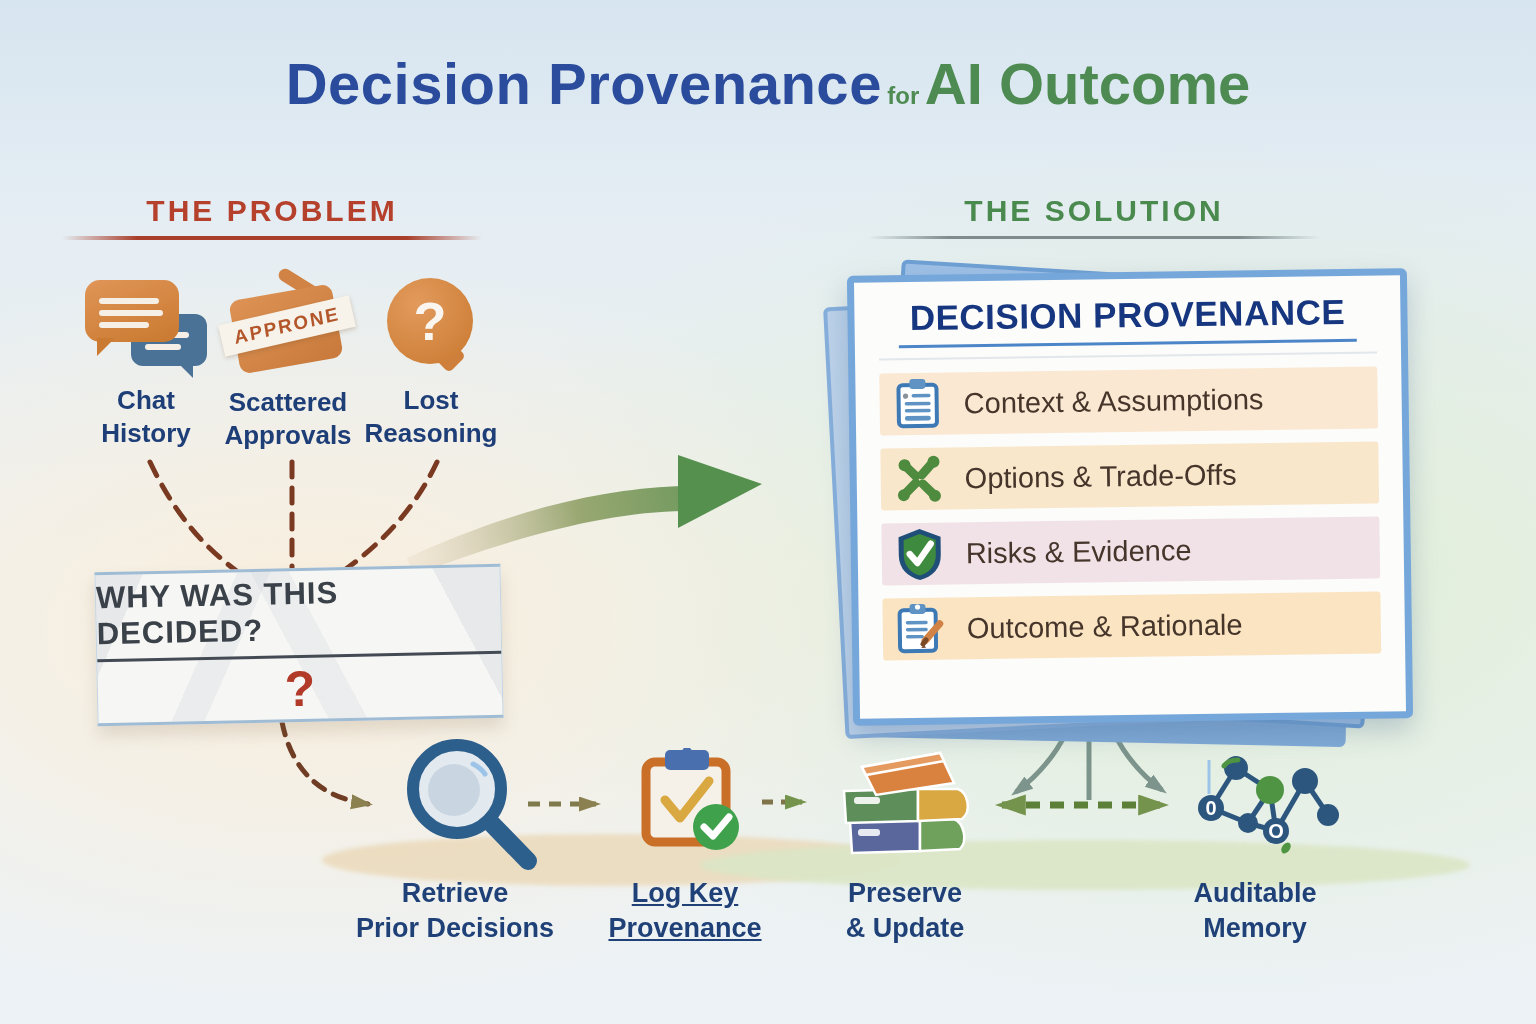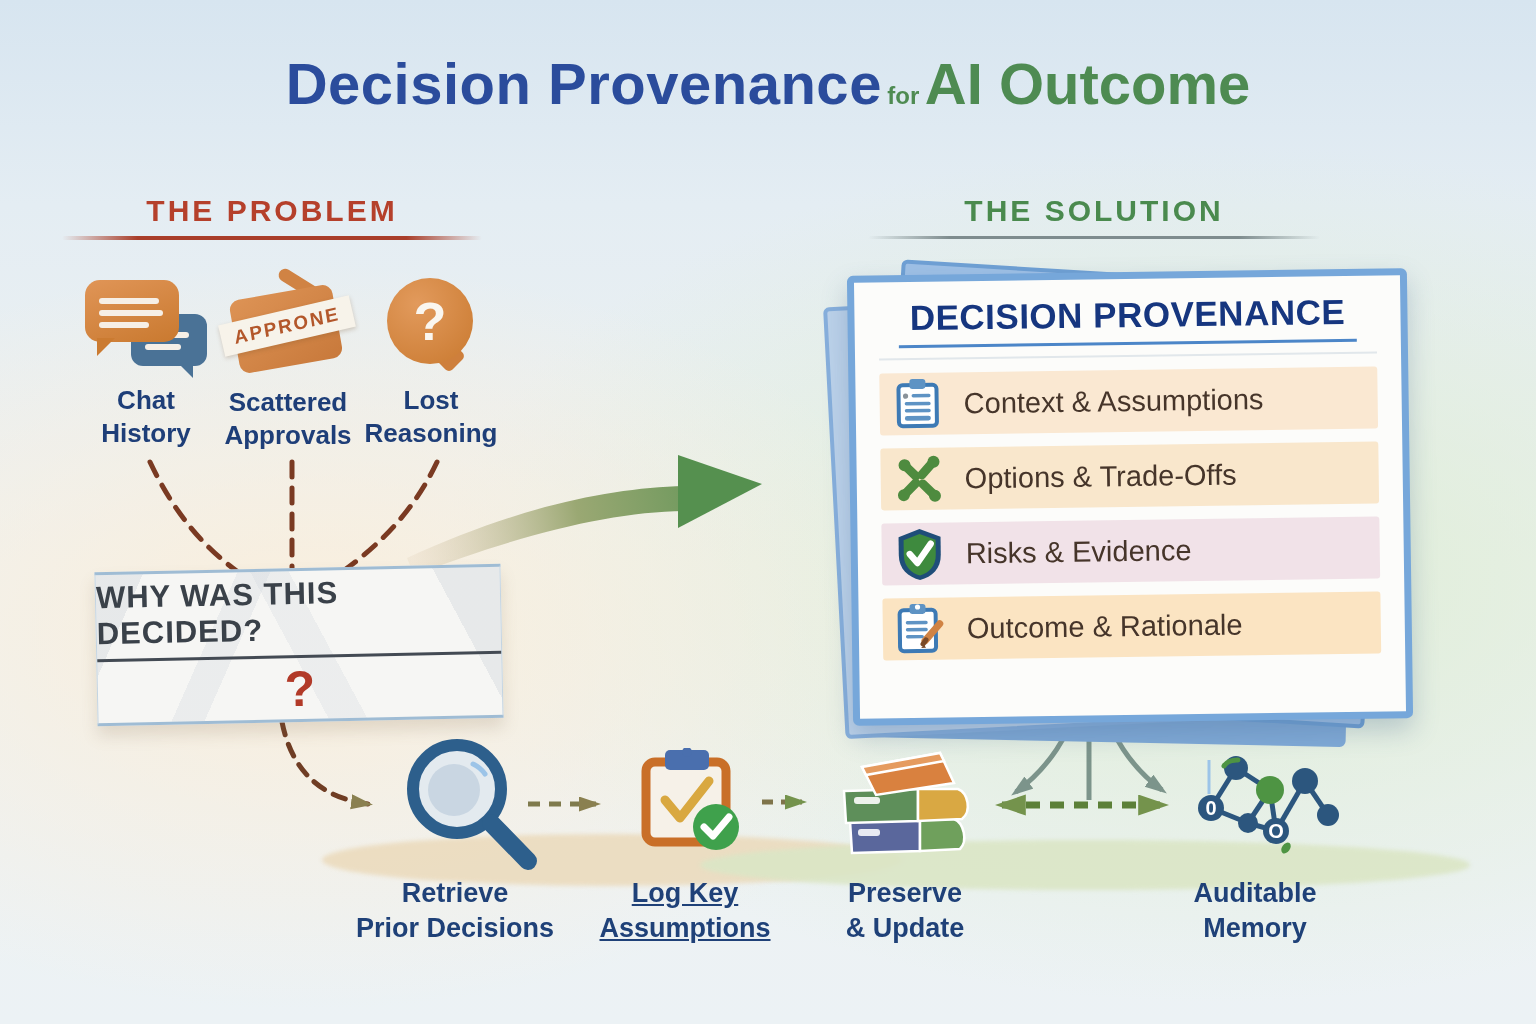--- a/index.html
+++ b/index.html
@@ -362,21 +362,21 @@
       <circle cx="160" cy="77" r="11" fill="#2C567E"></circle>
       <ellipse cx="118" cy="110" rx="4" ry="6" fill="#4E9443" transform="rotate(35 118 110)"></ellipse>
     </svg>
 
     <div class="f-label" style="left:455px;top:876px;">
       <div>Retrieve</div>
       <div>Prior Decisions</div>
     </div>
     <div class="f-label" style="left:685px;top:876px;text-decoration:underline;">
       <div>Log Key</div>
-      <div>Assumptions</div>
+      <div>Provenance</div>
     </div>
     <div class="f-label" style="left:905px;top:876px;">
       <div>Preserve</div>
       <div>&amp; Update</div>
     </div>
     <div class="f-label" style="left:1255px;top:876px;">
       <div>Auditable</div>
       <div>Memory</div>
     </div>
 

